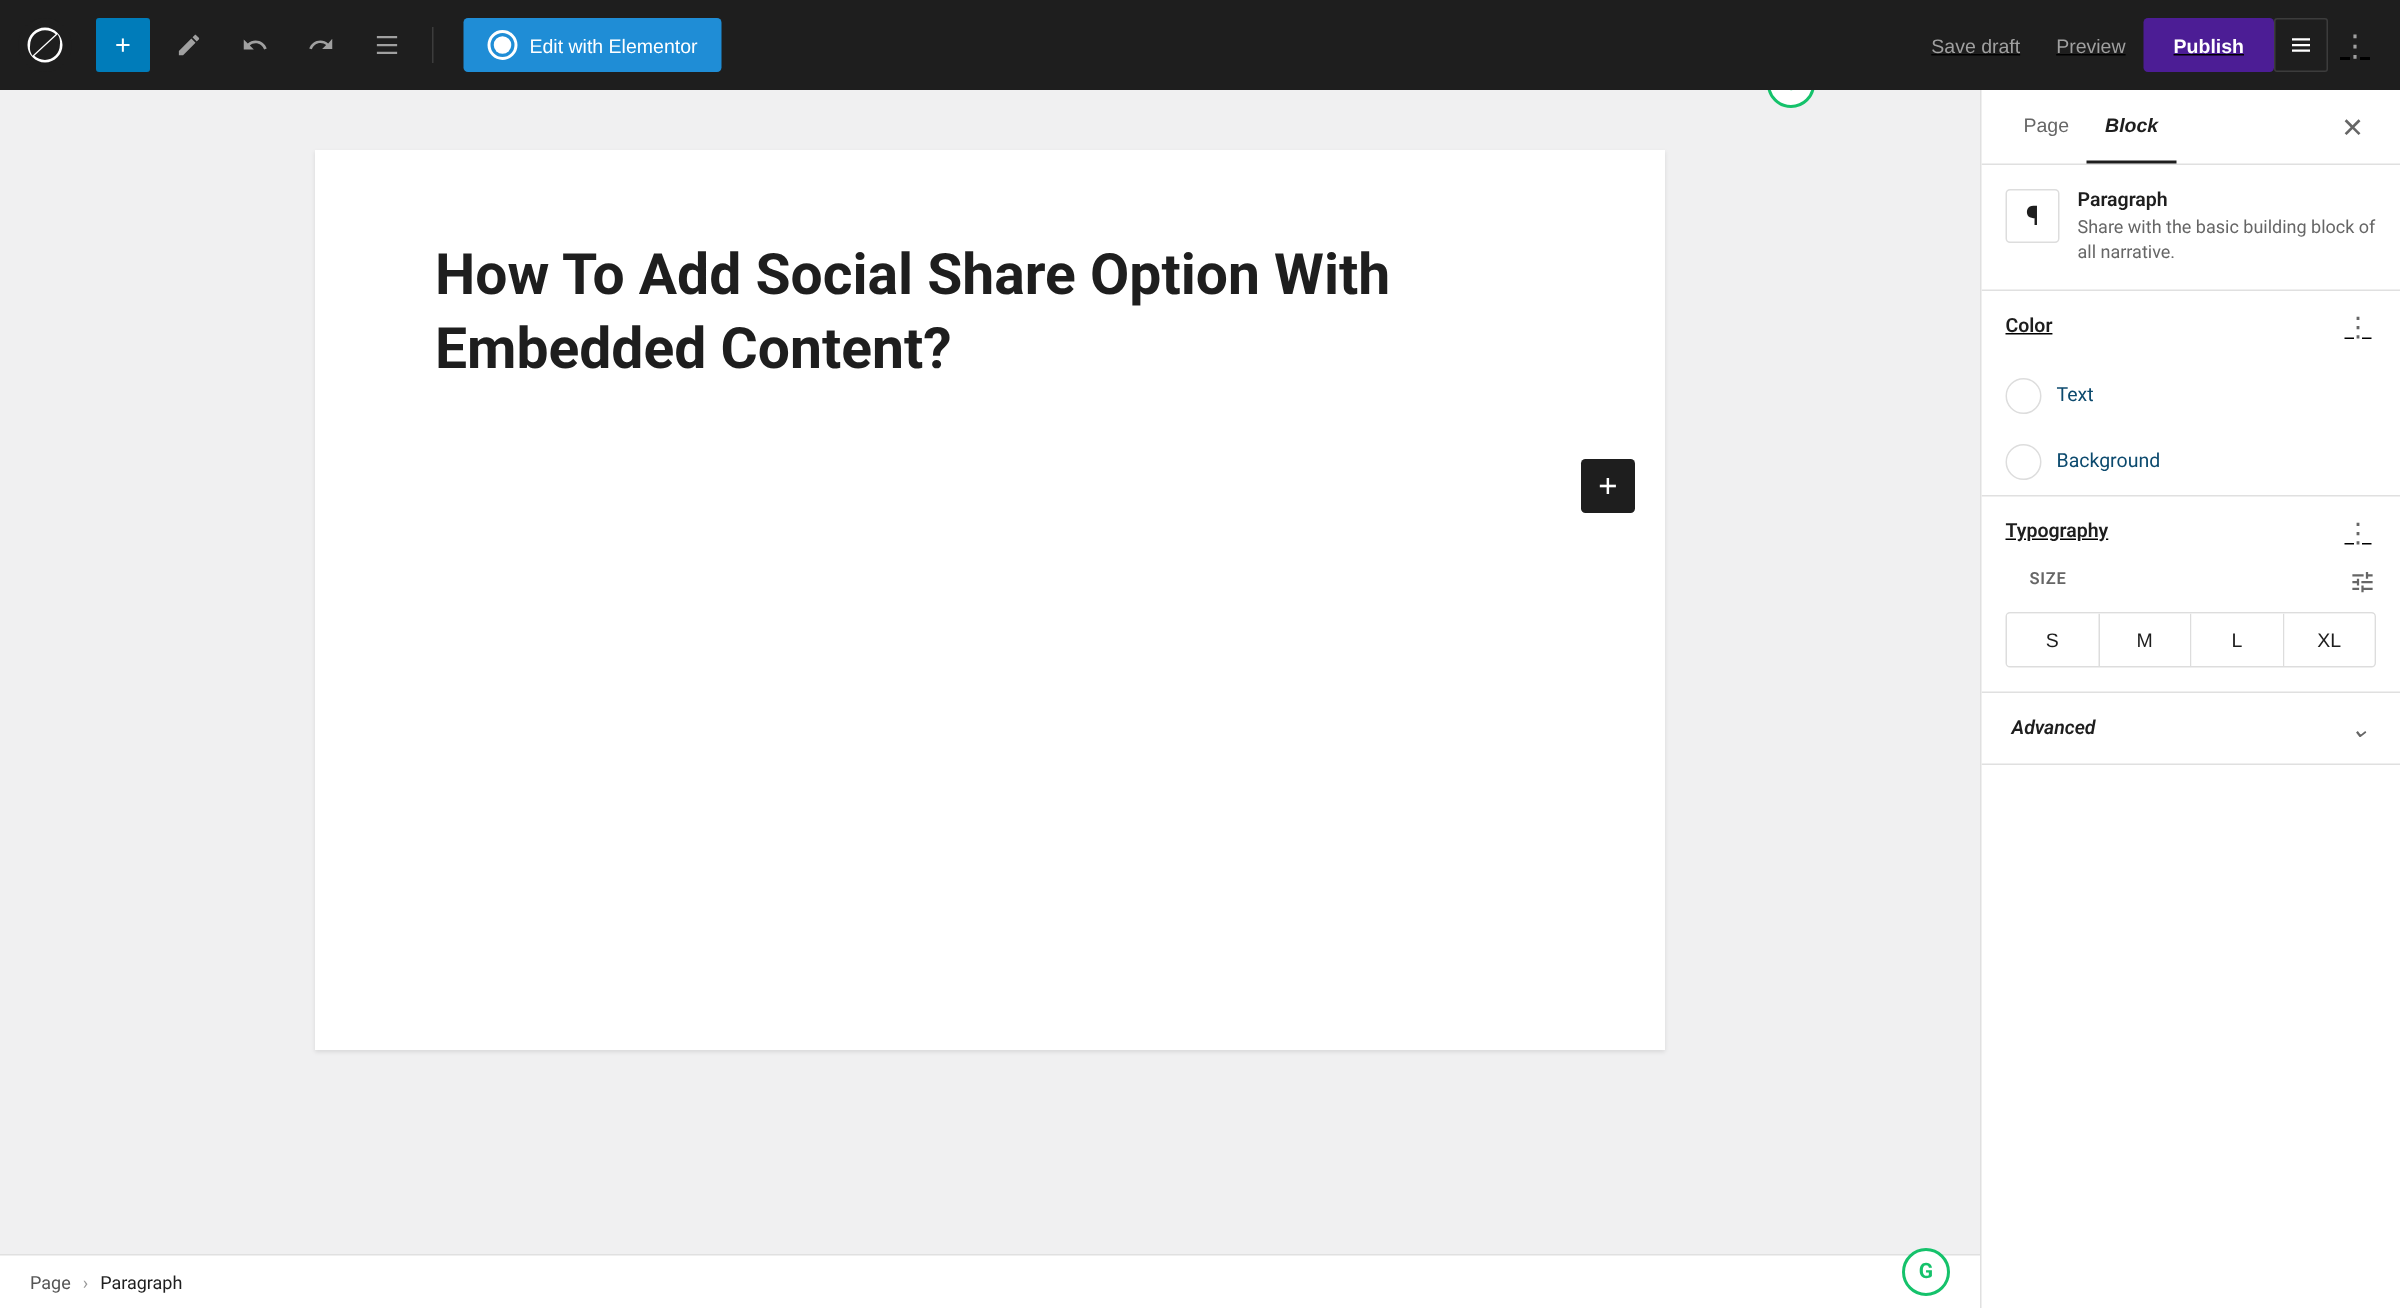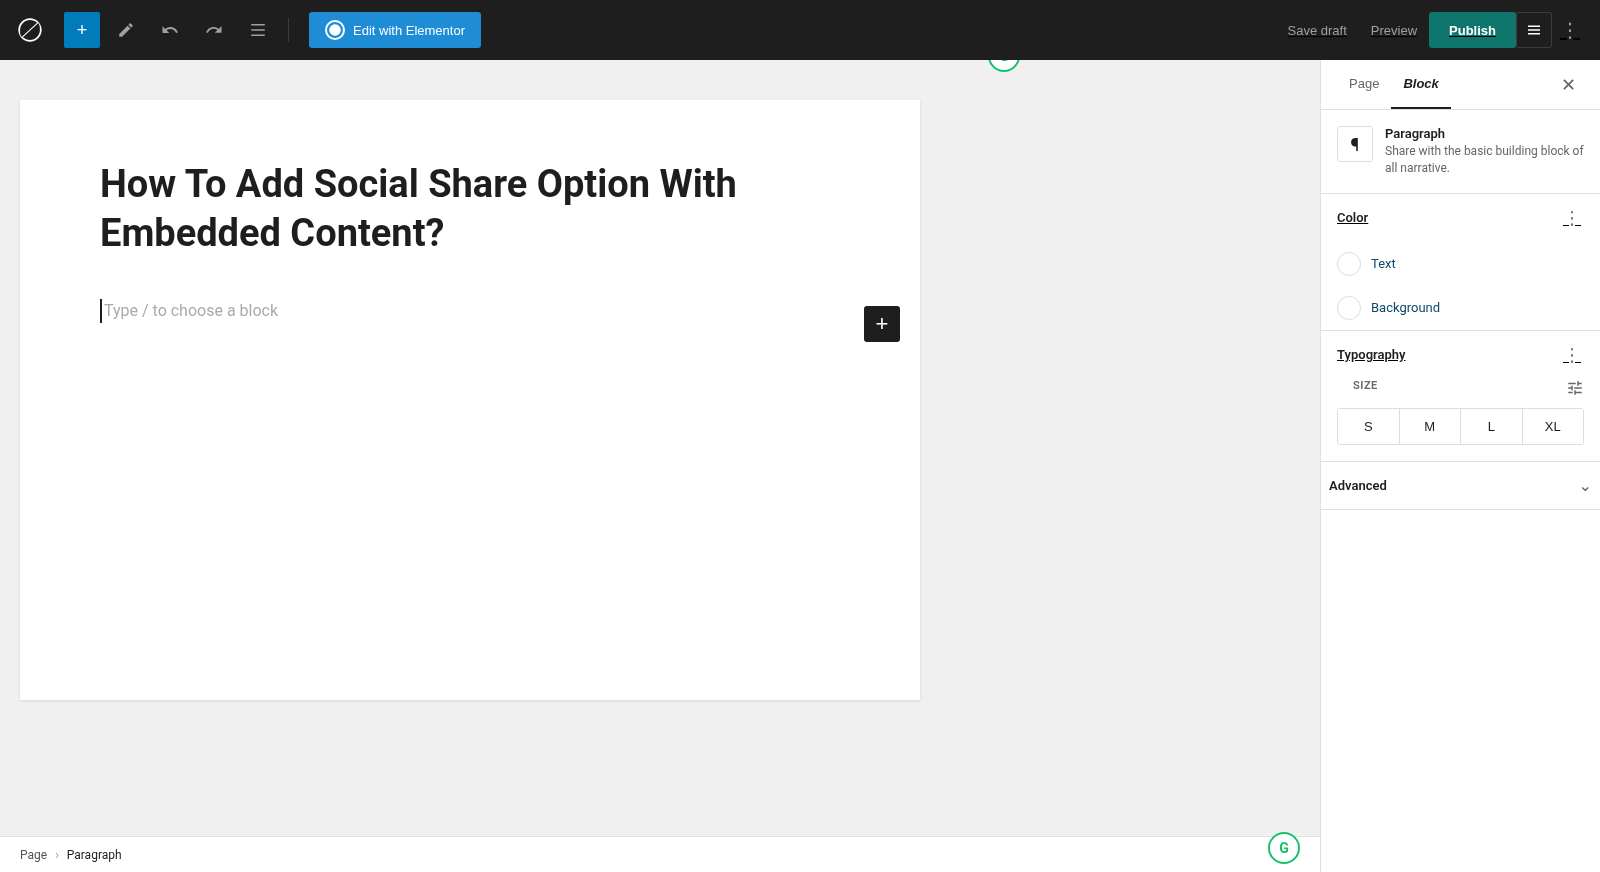--- a/index.html
+++ b/index.html
@@ -38,21 +38,21 @@
     }
     .save-draft-btn {
       background: transparent; color: #a0a0a0; border: none; cursor: pointer;
       font-size: 13px; padding: 8px 12px;
     }
     .preview-btn {
       background: transparent; color: #a0a0a0; border: none; cursor: pointer;
       font-size: 13px; padding: 8px 12px;
     }
     .publish-btn {
-      background: #0f766e; color: white; border: none; border-radius: 3px;
+      background: #4c1d95; color: white; border: none; border-radius: 3px;
       padding: 8px 20px; cursor: pointer; font-size: 13px; font-weight: 600;
     }
     .view-toggle-btn {
       width: 36px; height: 36px; background: #1e1e1e; border: 1px solid #3c3c3c;
       border-radius: 2px; cursor: pointer; display: flex; align-items: center;
       justify-content: center; color: white;
     }
     .more-btn {
       width: 36px; height: 36px; background: transparent; border: none;
       cursor: pointer; display: flex; align-items: center; justify-content: center;
@@ -60,21 +60,21 @@
     }
 
     
     #main {
       display: flex; height: 872px; padding-top: 60px;
     }
 
     
     #editor {
       flex: 1; background: #f0f0f1; overflow-y: auto;
-      display: flex; flex-direction: column; 
+      display: flex; flex-direction: column; align-items: center;
       padding: 40px 20px 80px;
     }
     .editor-canvas {
       background: white; width: 100%; max-width: 900px;
       min-height: 600px; padding: 60px 80px; position: relative;
       box-shadow: 0 1px 3px rgba(0,0,0,0.1);
     }
     .post-title {
       font-size: 38px; font-weight: 700; color: #1e1e1e;
       line-height: 1.3; margin-bottom: 40px;
@@ -175,21 +175,21 @@
       font-weight: 500;
     }
     .size-btn:last-child { border-right: none; }
 
     
     .advanced-section {
       border-bottom: 1px solid #e0e0e0;
     }
     .advanced-header {
       display: flex; align-items: center; justify-content: space-between;
-      padding: 14px 8px; cursor: pointer;
+      padding: 14px 20px; cursor: pointer; font-style: italic;
     }
     .advanced-title { font-size: 13px; font-weight: 600; color: #1e1e1e; }
     .chevron-icon { color: #666; font-size: 16px; }
 
     
     #breadcrumb {
       position: fixed; bottom: 0; left: 0; right: 280px;
       background: white; border-top: 1px solid #e0e0e0;
       padding: 10px 20px; display: flex; align-items: center; gap: 8px;
       font-size: 12px; color: #555; z-index: 50; height: 36px;
@@ -266,21 +266,20 @@
 
 <div id="main">
 
   <div id="editor">
     <div class="editor-canvas">
       <div class="grammarly-icon">
         <span>G</span>
       </div>
       <h1 class="post-title">How To Add Social Share Option With Embedded Content?</h1>
       <div class="block-area">
-        <p class="block-placeholder">Type / to choose a block</p>
         <button class="block-add-btn">+</button>
       </div>
     </div>
   </div>
 
   <div id="sidebar">
 
     <div class="sidebar-tabs">
       <button class="sidebar-tab">Page</button>
       <button class="sidebar-tab active">Block</button>

